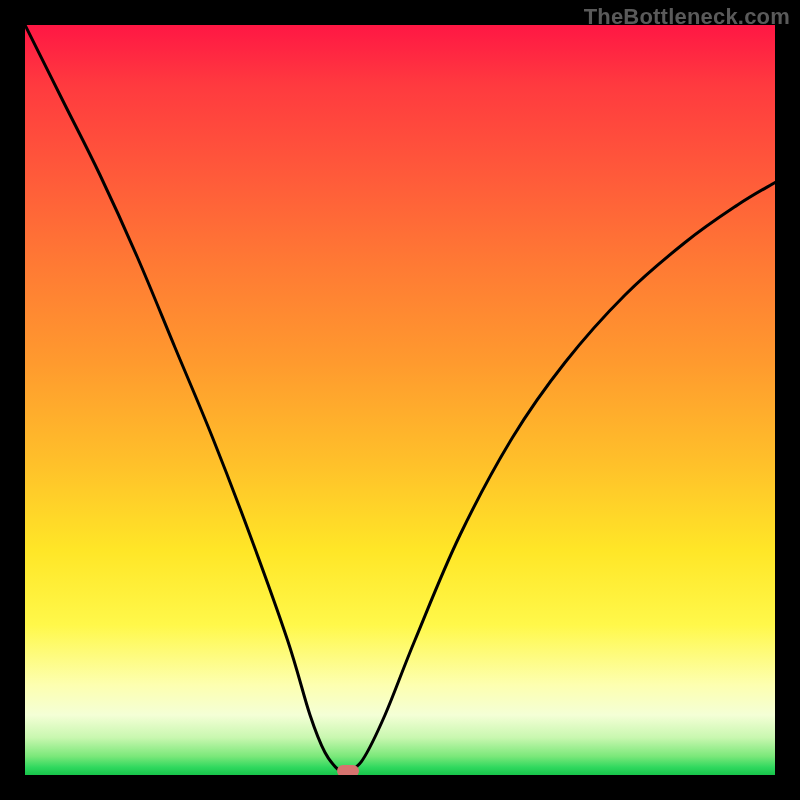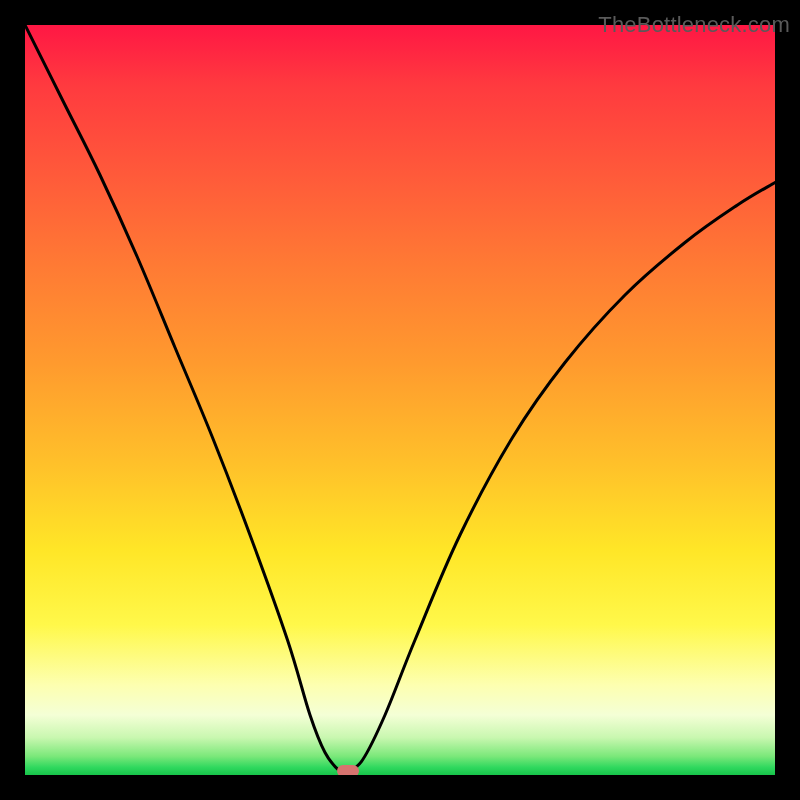--- a/index.html
+++ b/index.html
@@ -53,25 +53,25 @@
   .marker {
     position: absolute;
     width: 22px;
     height: 12px;
     border-radius: 6px;
     background: #d6736f;
     transform: translate(-50%, -50%);
   }
   .watermark {
     position: absolute;
-    top: 12px;
+    top: 4px;
     right: 10px;
     color: #5a5a5a;
     font-size: 22px;
-    font-weight: 400;
+    font-weight: 700;
     letter-spacing: 0.2px;
     user-select: none;
   }
 </style>
 </head>
 <body>
 
 <div class="frame">
   <div class="plot-area">
     <div class="gradient-bg"></div>

